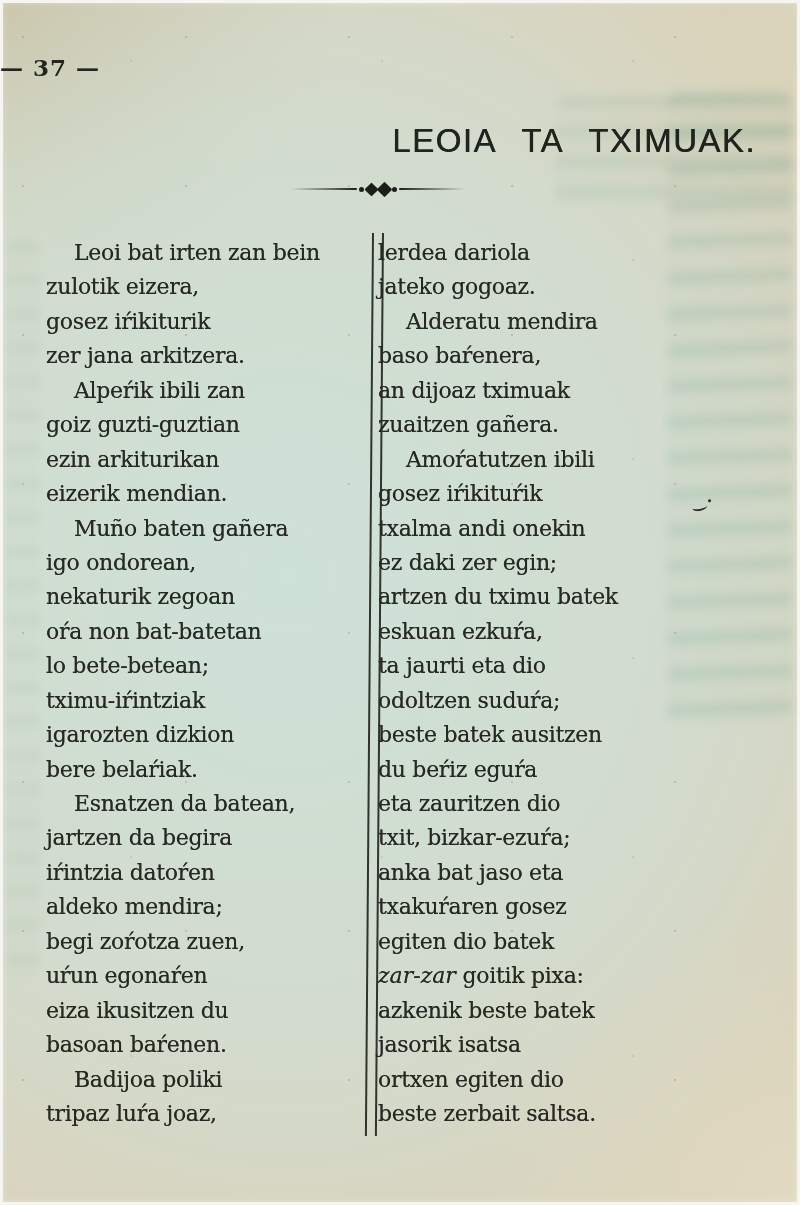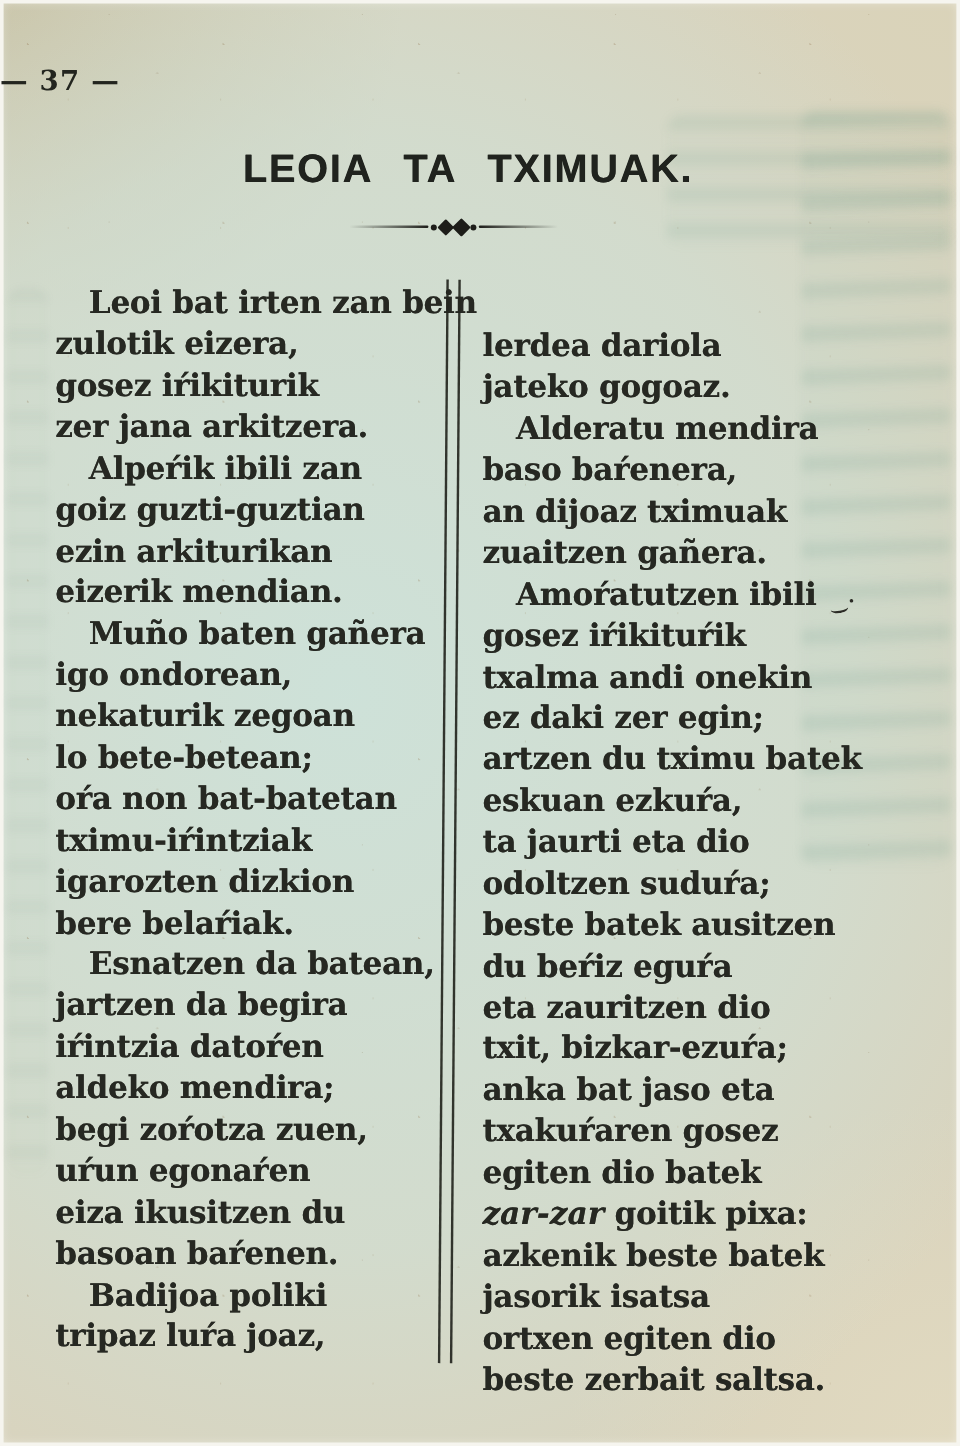--- a/index.html
+++ b/index.html
@@ -60,47 +60,46 @@
     content:""; position:absolute; right:-5px; top:-2px;
     width:3px; height:3px; background:#2c2c26; border-radius:50%;
   }
 
   .page-number {
     position:absolute; top:54px; left:0; width:780px; 
     font-size:23px; font-weight:bold; color:#23251f; letter-spacing:1px;
   }
 
   .title {
-    position:absolute; top:122px; left:0; width:756px; text-align:center;
+    position:absolute; top:122px; left:0; width:756px; text-align:right;
     font-family:"Liberation Sans", sans-serif;
-    font-size:33px; font-weight:bold; color:#20231e;
+    font-size:33px; font-weight:normal; color:#20231e;
     letter-spacing:1.5px; word-spacing:16px;
     text-shadow: 0.4px 0 0 #20231e;
-    padding-left: 12px;
   }
 
   .ornament {
     position:absolute; top:182px; left:280px; width:196px; height:14px;
     display:flex; align-items:center; justify-content:center; gap:2px;
   }
   .orn-line { height:2.6px; width:66px; }
   .orn-line.l { background:linear-gradient(to right, rgba(28,28,24,0), #1d1d19); border-radius:2px; }
   .orn-line.r { background:linear-gradient(to left,  rgba(28,28,24,0), #1d1d19); border-radius:2px; }
   .orn-dot { width:5px; height:5px; background:#1d1d19; border-radius:50%; }
   .orn-diamond { width:11px; height:11px; background:#1d1d19; transform:rotate(45deg) scale(0.9); border-radius:1px; }
   .orn-diamond.big { transform:rotate(45deg); }
 
   .col {
     position:absolute; top:236px;
-    font-size:26px; font-weight:bold; color:#262822;
+    font-size:22px; font-weight:normal; color:#262822;
     letter-spacing:-0.3px;
     text-shadow: 0 0 0.5px rgba(35,37,30,0.7);
   }
   .col.left  { left:46px;  width:326px; }
-  .col.right { left:402px; width:392px;margin-top:36px; }
+  .col.right { left:378px; width:392px; }
   .line { height:34.45px; line-height:34.45px; white-space:nowrap; }
   .line.indent { padding-left:28px; }
   .line em { font-style:italic; letter-spacing:0; }
 
   .col-divider {
     position:absolute; left:372px; top:233px; height:903px; width:8px;
     border-left:2.5px solid #24261f; border-right:2.5px solid #24261f;
     transform:rotate(0.45deg); transform-origin:top center;
     opacity:0.92;
   }
@@ -133,22 +132,22 @@
       <div class="line">zulotik eizera,</div>
       <div class="line">gosez iŕikiturik</div>
       <div class="line">zer jana arkitzera.</div>
       <div class="line indent">Alpeŕik ibili zan</div>
       <div class="line">goiz guzti-guztian</div>
       <div class="line">ezin arkiturikan</div>
       <div class="line">eizerik mendian.</div>
       <div class="line indent">Muño baten gañera</div>
       <div class="line">igo ondorean,</div>
       <div class="line">nekaturik zegoan</div>
+      <div class="line">oŕa non bat-batetan</div>
       <div class="line">lo bete-betean;</div>
-      <div class="line">oŕa non bat-batetan</div>
       <div class="line">tximu-iŕintziak</div>
       <div class="line">igarozten dizkion</div>
       <div class="line">bere belaŕiak.</div>
       <div class="line indent">Esnatzen da batean,</div>
       <div class="line">jartzen da begira</div>
       <div class="line">iŕintzia datoŕen</div>
       <div class="line">aldeko mendira;</div>
       <div class="line">begi zoŕotza zuen,</div>
       <div class="line">uŕun egonaŕen</div>
       <div class="line">eiza ikusitzen du</div>

